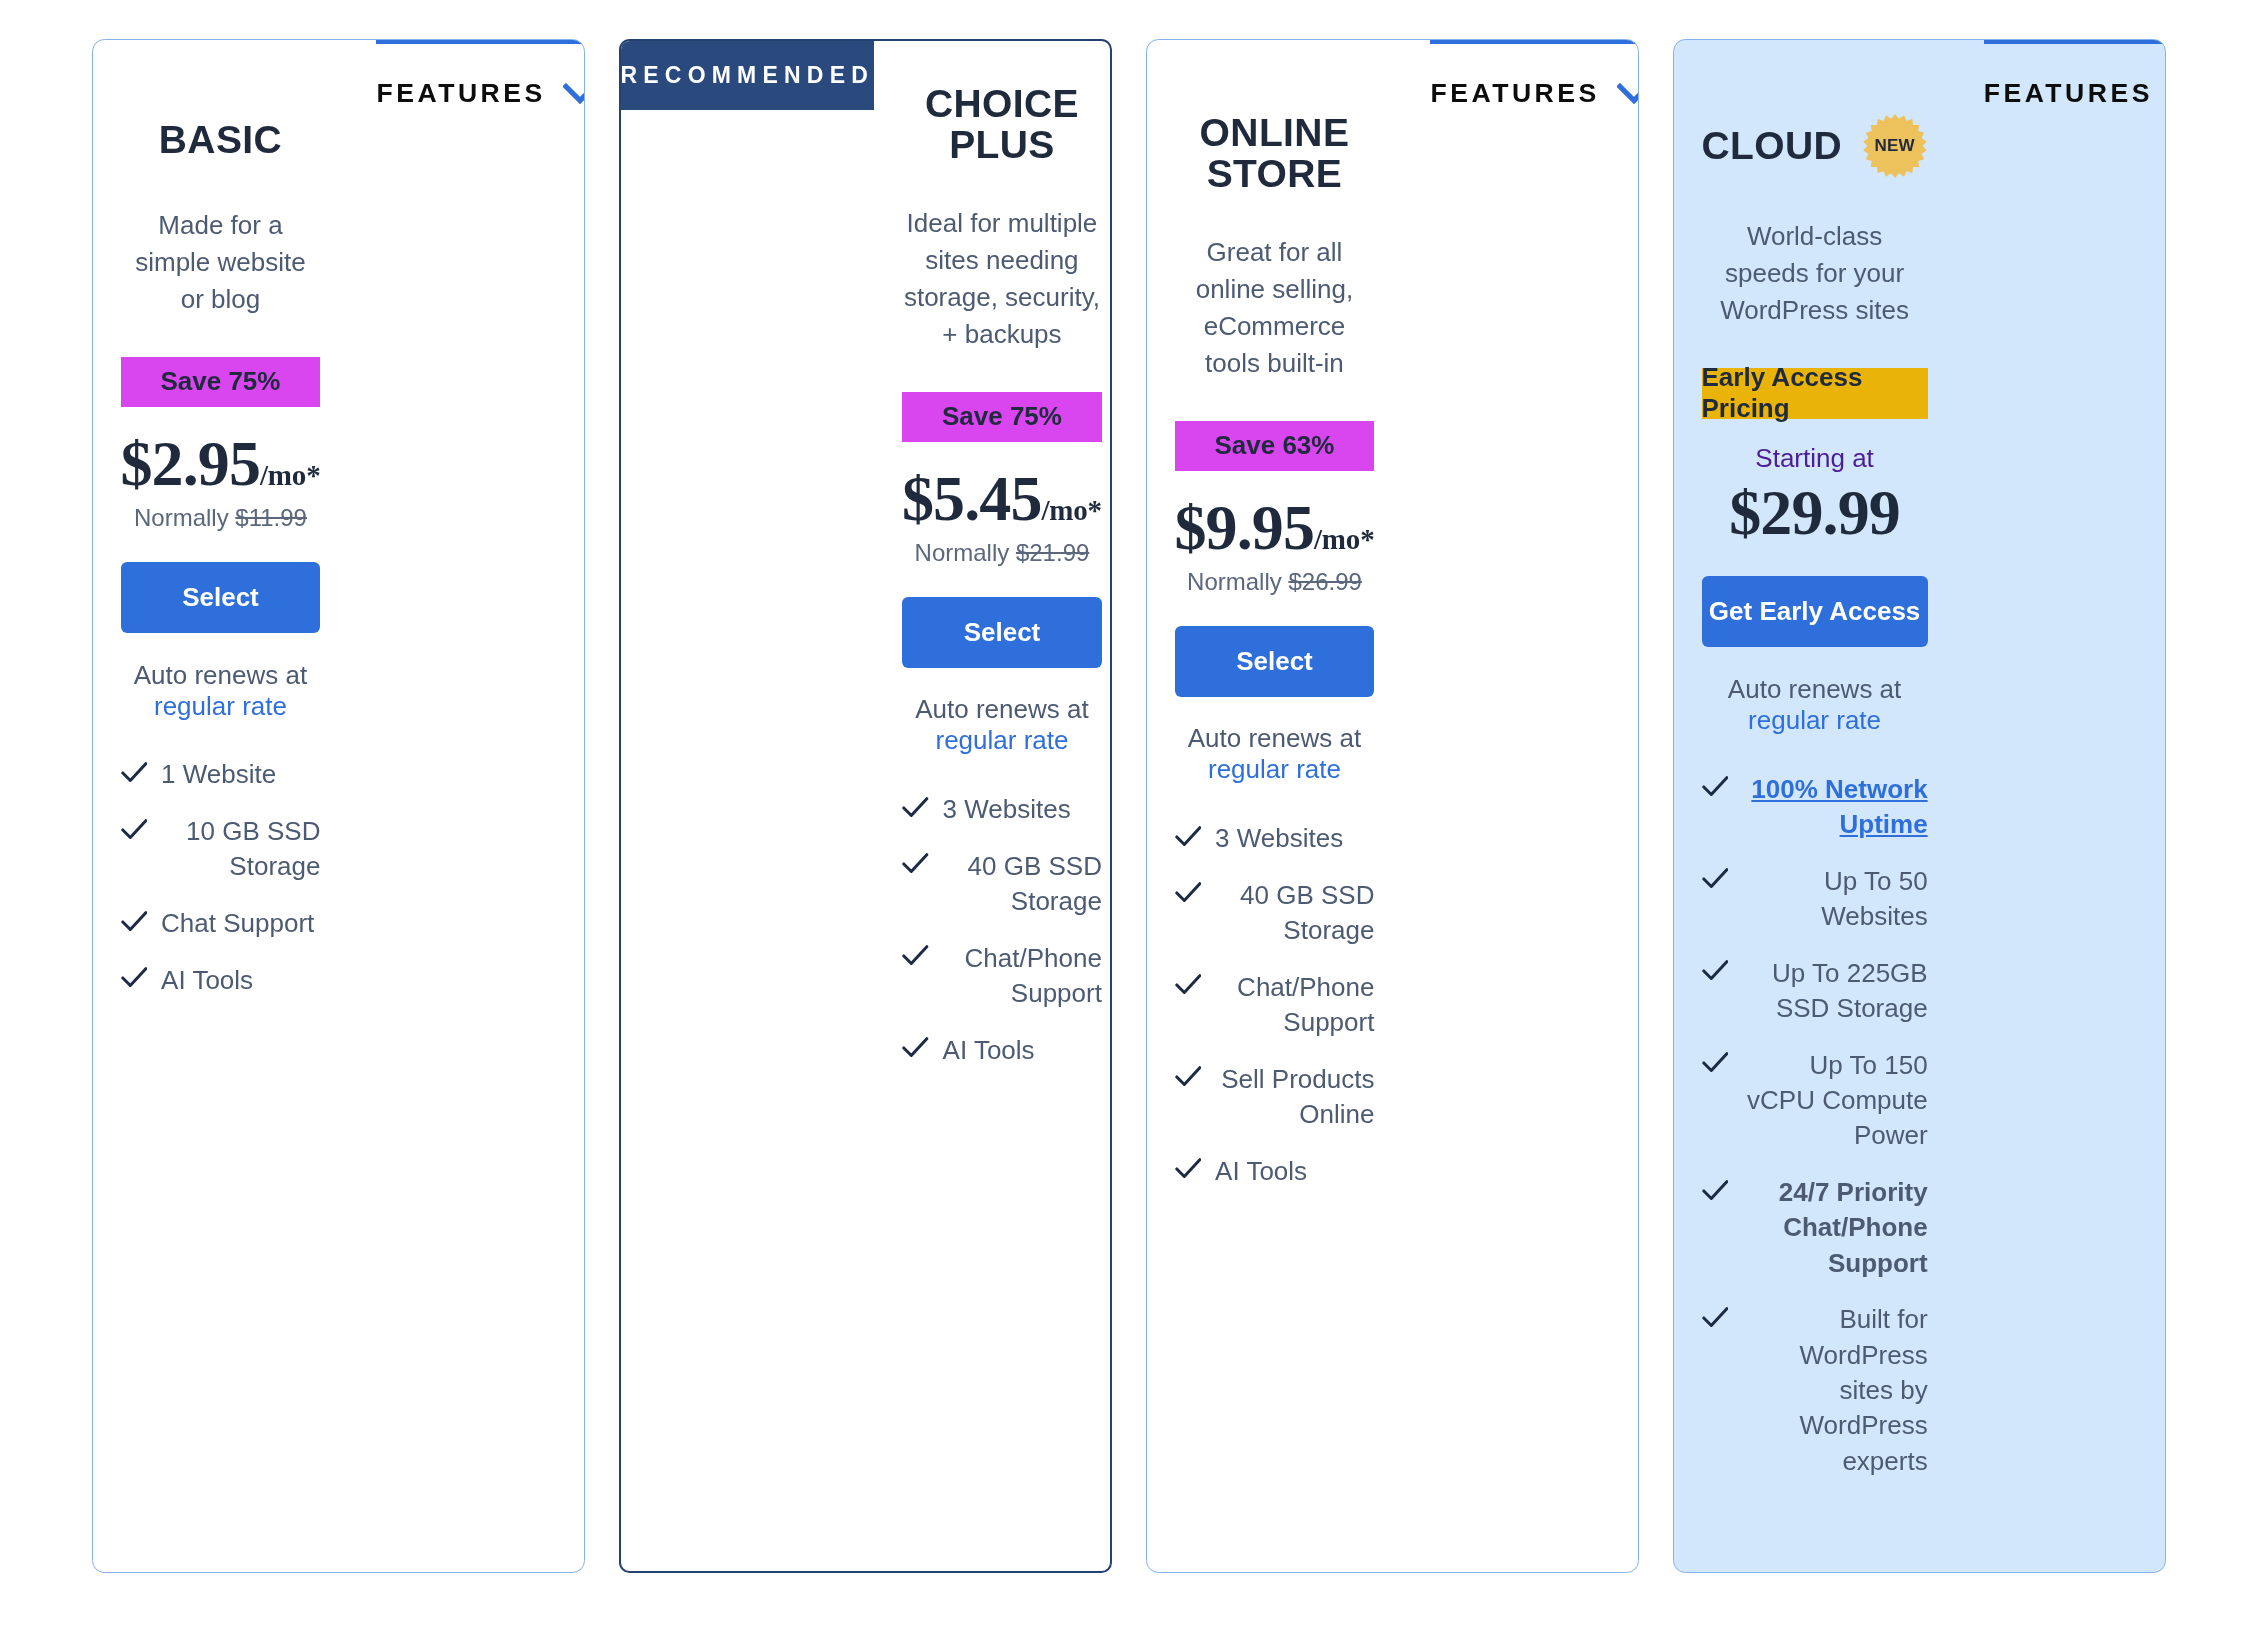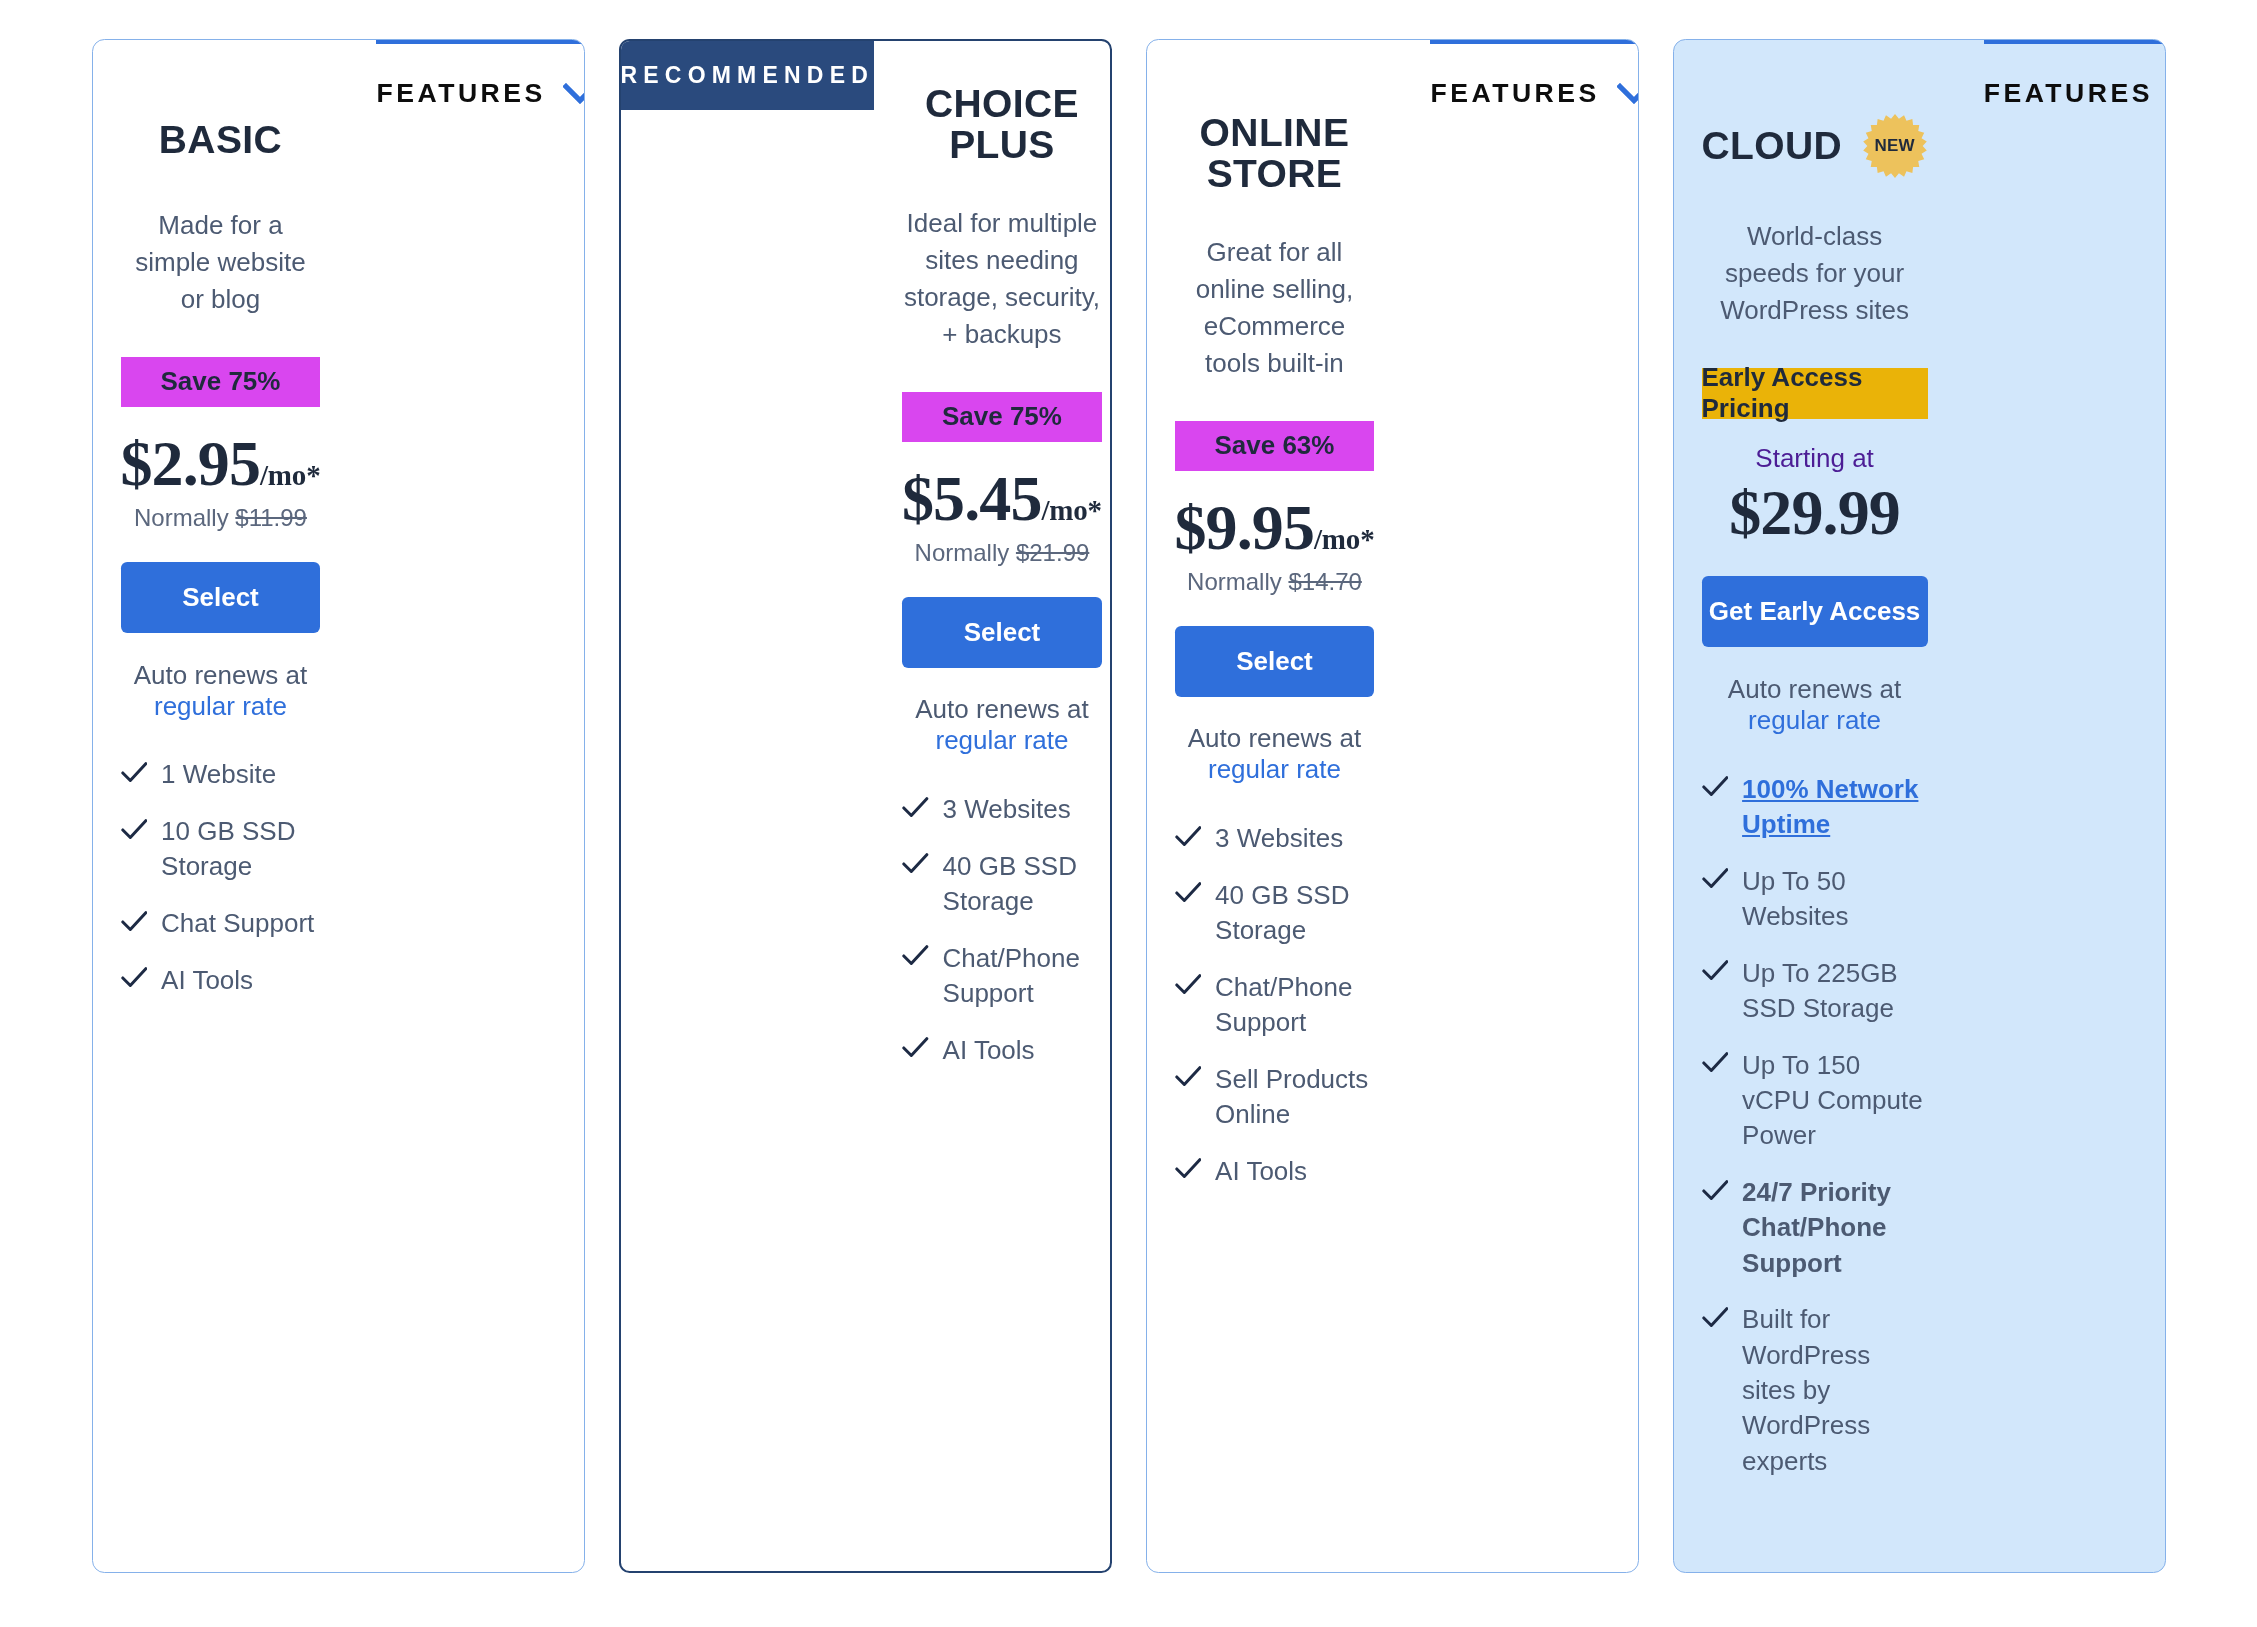--- a/index.html
+++ b/index.html
@@ -214,21 +214,21 @@
   }
   .feature-item .check {
     flex: 0 0 auto;
     width: 26.6px;
     height: 34px;
     display: flex;
     align-items: center;
     justify-content: center;
     color: #1d2a44;
   }
-  .feature-item .ftext { padding-top: 1.8px; }
+  .feature-item .ftext { padding-top: 1.8px; text-align: right; }
   .feature-item.bold .ftext { font-weight: 700; color: #4c5a72; }
   .feature-item.linked .ftext {
     font-weight: 700;
     color: #2f6fdb;
     text-decoration: underline;
     cursor: pointer;
   }
 
   
   .card-footer {
@@ -396,21 +396,21 @@
         <div class="title-row">
           <div class="plan-title">ONLINE STORE</div>
         </div>
         <div class="tagline">Great for all online selling, eCommerce tools built-in</div>
         <div class="save-banner">Save 63%</div>
         <div class="price-area">
           <div class="price-line">
             <span class="price-main">$9.95</span>
             <span class="price-unit">/mo*</span>
           </div>
-          <div class="normally"><span>Normally </span><span class="strike">$14.70</span></div>
+          <div class="normally"><span>Normally </span><span class="strike">$26.99</span></div>
         </div>
         <button class="cta">Select</button>
         <div class="renew"><span>Auto renews at </span><span class="link">regular rate</span></div>
         <div class="feature-list">
           <div class="feature-item">
             <span class="check">
               <svg width="26.6" height="23" viewBox="0 0 30 26" fill="none" aria-hidden="true">
                 <path d="M2 13.5 L10.5 22 L28 3" stroke="currentColor" stroke-width="3.4" stroke-linecap="round" stroke-linejoin="round"></path>
               </svg>
             </span>

